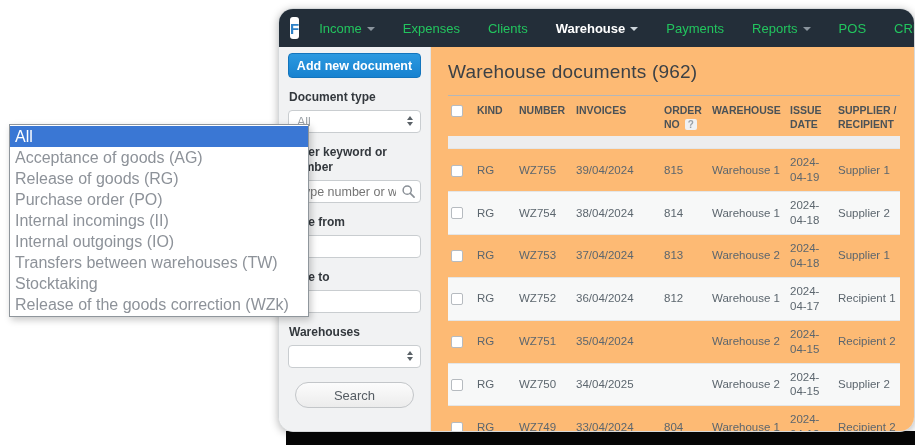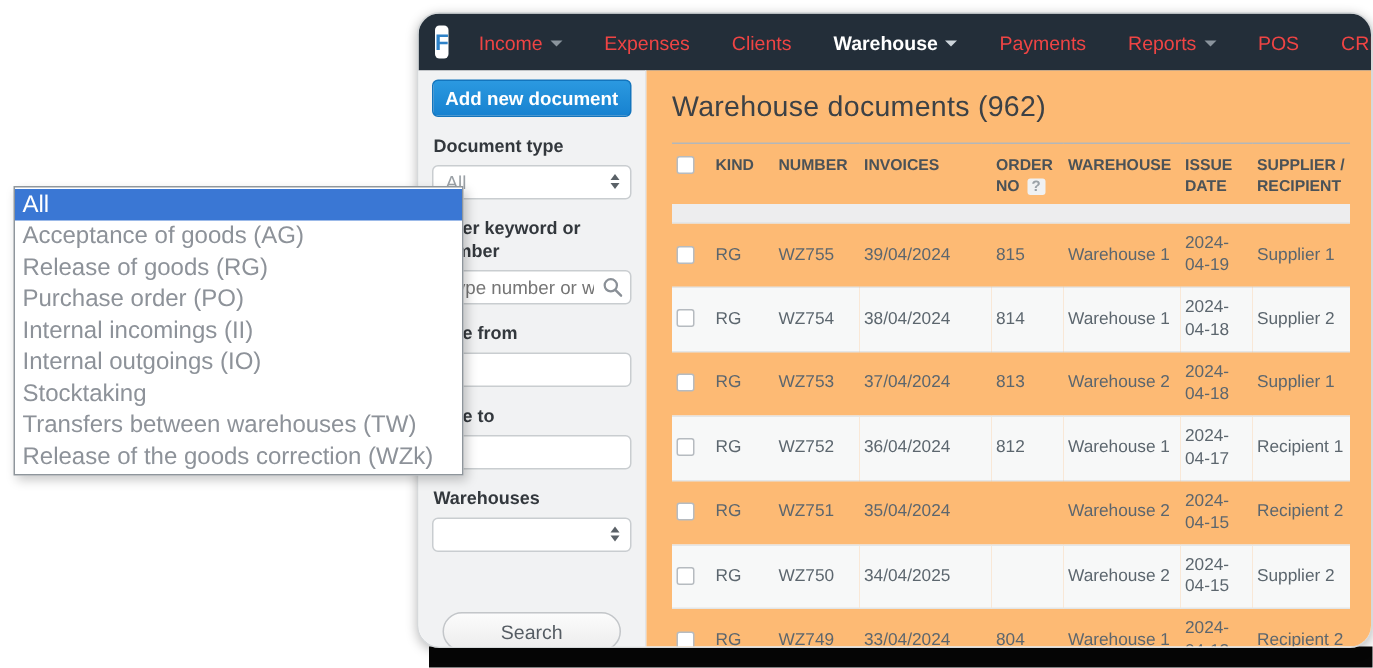--- a/index.html
+++ b/index.html
@@ -11,41 +11,41 @@
   
   .app-window {
     position:absolute; left:278px; top:8px; width:637px; height:424px;
     background:#ffffff; border:1px solid #d6d9db; border-radius:15px;
     box-shadow:0 2px 8px rgba(0,0,0,.28); overflow:hidden; z-index:2;
   }
 
   
   .navbar { height:38px; background:#232e39; display:flex; align-items:center; padding:0 11px; }
   .logo { width:22px; height:22px; background:#ffffff; border-radius:3px; color:#2e82c8; font-weight:bold; font-size:15px; display:flex; align-items:center; justify-content:center; margin-right:6px; }
-  .nav-item { color:#ef4444; font-size:13px; padding:0 14px; display:flex; align-items:center; gap:5px; cursor:pointer; white-space:nowrap; }
+  .nav-item { color:#22c55e; font-size:13px; padding:0 14px; display:flex; align-items:center; gap:5px; cursor:pointer; white-space:nowrap; }
   .nav-item.active { color:#ffffff; font-weight:bold; }
   .caret { width:0; height:0; border-left:4px solid transparent; border-right:4px solid transparent; border-top:4px solid #8a949d; margin-top:2px; }
   .nav-item.active .caret { border-top-color:#cdd5db; }
 
   .content { position:absolute; top:38px; left:0; right:0; bottom:0; display:flex; }
 
   
   .sidebar { width:152px; background:#f1f2f3; border-right:1px solid #e2e4e6; padding:6px 9px 0 9px; flex-shrink:0; }
   .btn-add { display:block; width:100%; height:25px; background:linear-gradient(#2b99e0,#1782d0); border:1px solid #1375bd; border-radius:4px; color:#ffffff; font-weight:bold; font-size:12.5px; cursor:pointer; font-family:Liberation Sans, sans-serif; }
   .fld-label { font-size:12px; font-weight:bold; color:#33383d; margin:12px 0 5px 1px; line-height:1.25; }
   .selectbox { position:relative; height:23px; background:#ffffff; border:1px solid #c9cdd0; border-radius:4px; font-size:12.5px; color:#9aa0a6; padding:4px 20px 0 8px; cursor:pointer; }
   .spinner { position:absolute; right:7px; top:5px; }
   .spinner b, .spinner i { display:block; width:0; height:0; border-left:3.5px solid transparent; border-right:3.5px solid transparent; }
   .spinner b { border-bottom:4px solid #5a6167; margin-bottom:2px; }
   .spinner i { border-top:4px solid #5a6167; }
   .txt-input { width:100%; height:23px; border:1px solid #c9cdd0; border-radius:4px; font-size:12.5px; padding:0 8px; font-family:inherit; color:#555; background:#fff; }
   .kw-wrap { position:relative; }
   .kw-wrap .txt-input { padding-right:24px; }
   .kw-wrap svg { position:absolute; right:6px; top:5px; }
-  .btn-search { display:block; width:119px; height:26px; margin:40px auto 0 auto; background:linear-gradient(#fcfcfc,#ececec); border:1px solid #c3c6c9; border-radius:13px; color:#555c63; font-size:13px; cursor:pointer; font-family:inherit; }
+  .btn-search { display:block; width:119px; height:26px; margin:14px auto 0 auto; background:linear-gradient(#fcfcfc,#ececec); border:1px solid #c3c6c9; border-radius:13px; color:#555c63; font-size:13px; cursor:pointer; font-family:inherit; }
 
   
   .main { flex:1; padding:14px 14px 0 17px; background:#fdba74; overflow:hidden; }
   .page-title { font-size:19px; font-weight:normal; color:#3c4146; letter-spacing:.2px; }
   table.docs { width:100%; border-collapse:collapse; margin-top:12px; border-top:1px solid #b3b7ba; table-layout:fixed; }
   table.docs th { font-size:10.5px; font-weight:bold; color:#4b5257; text-align:left; text-transform:uppercase; vertical-align:top; padding:7px 3px 4px 3px; line-height:1.35; }
   table.docs td { font-size:11.5px; color:#5c666e; padding:6px 3px; line-height:1.3; vertical-align:middle; word-wrap:break-word; }
   tr.band td { padding:0; height:13px; background:#ededee; }
   tr.doc-row { border-top:1px solid #e4e6e7; }
   tr.doc-row.even { background:#f7f8f8; }
@@ -246,16 +246,16 @@
   </div>
 </div>
 
 <div class="dropdown-list">
   <div class="opt selected">All</div>
   <div class="opt">Acceptance of goods (AG)</div>
   <div class="opt">Release of goods (RG)</div>
   <div class="opt">Purchase order (PO)</div>
   <div class="opt">Internal incomings (II)</div>
   <div class="opt">Internal outgoings (IO)</div>
+  <div class="opt">Transfers between warehouses (TW)</div>
   <div class="opt">Stocktaking</div>
-  <div class="opt">Transfers between warehouses (TW)</div>
   <div class="opt">Release of the goods correction (WZk)</div>
 </div>
 
 </body></html>

